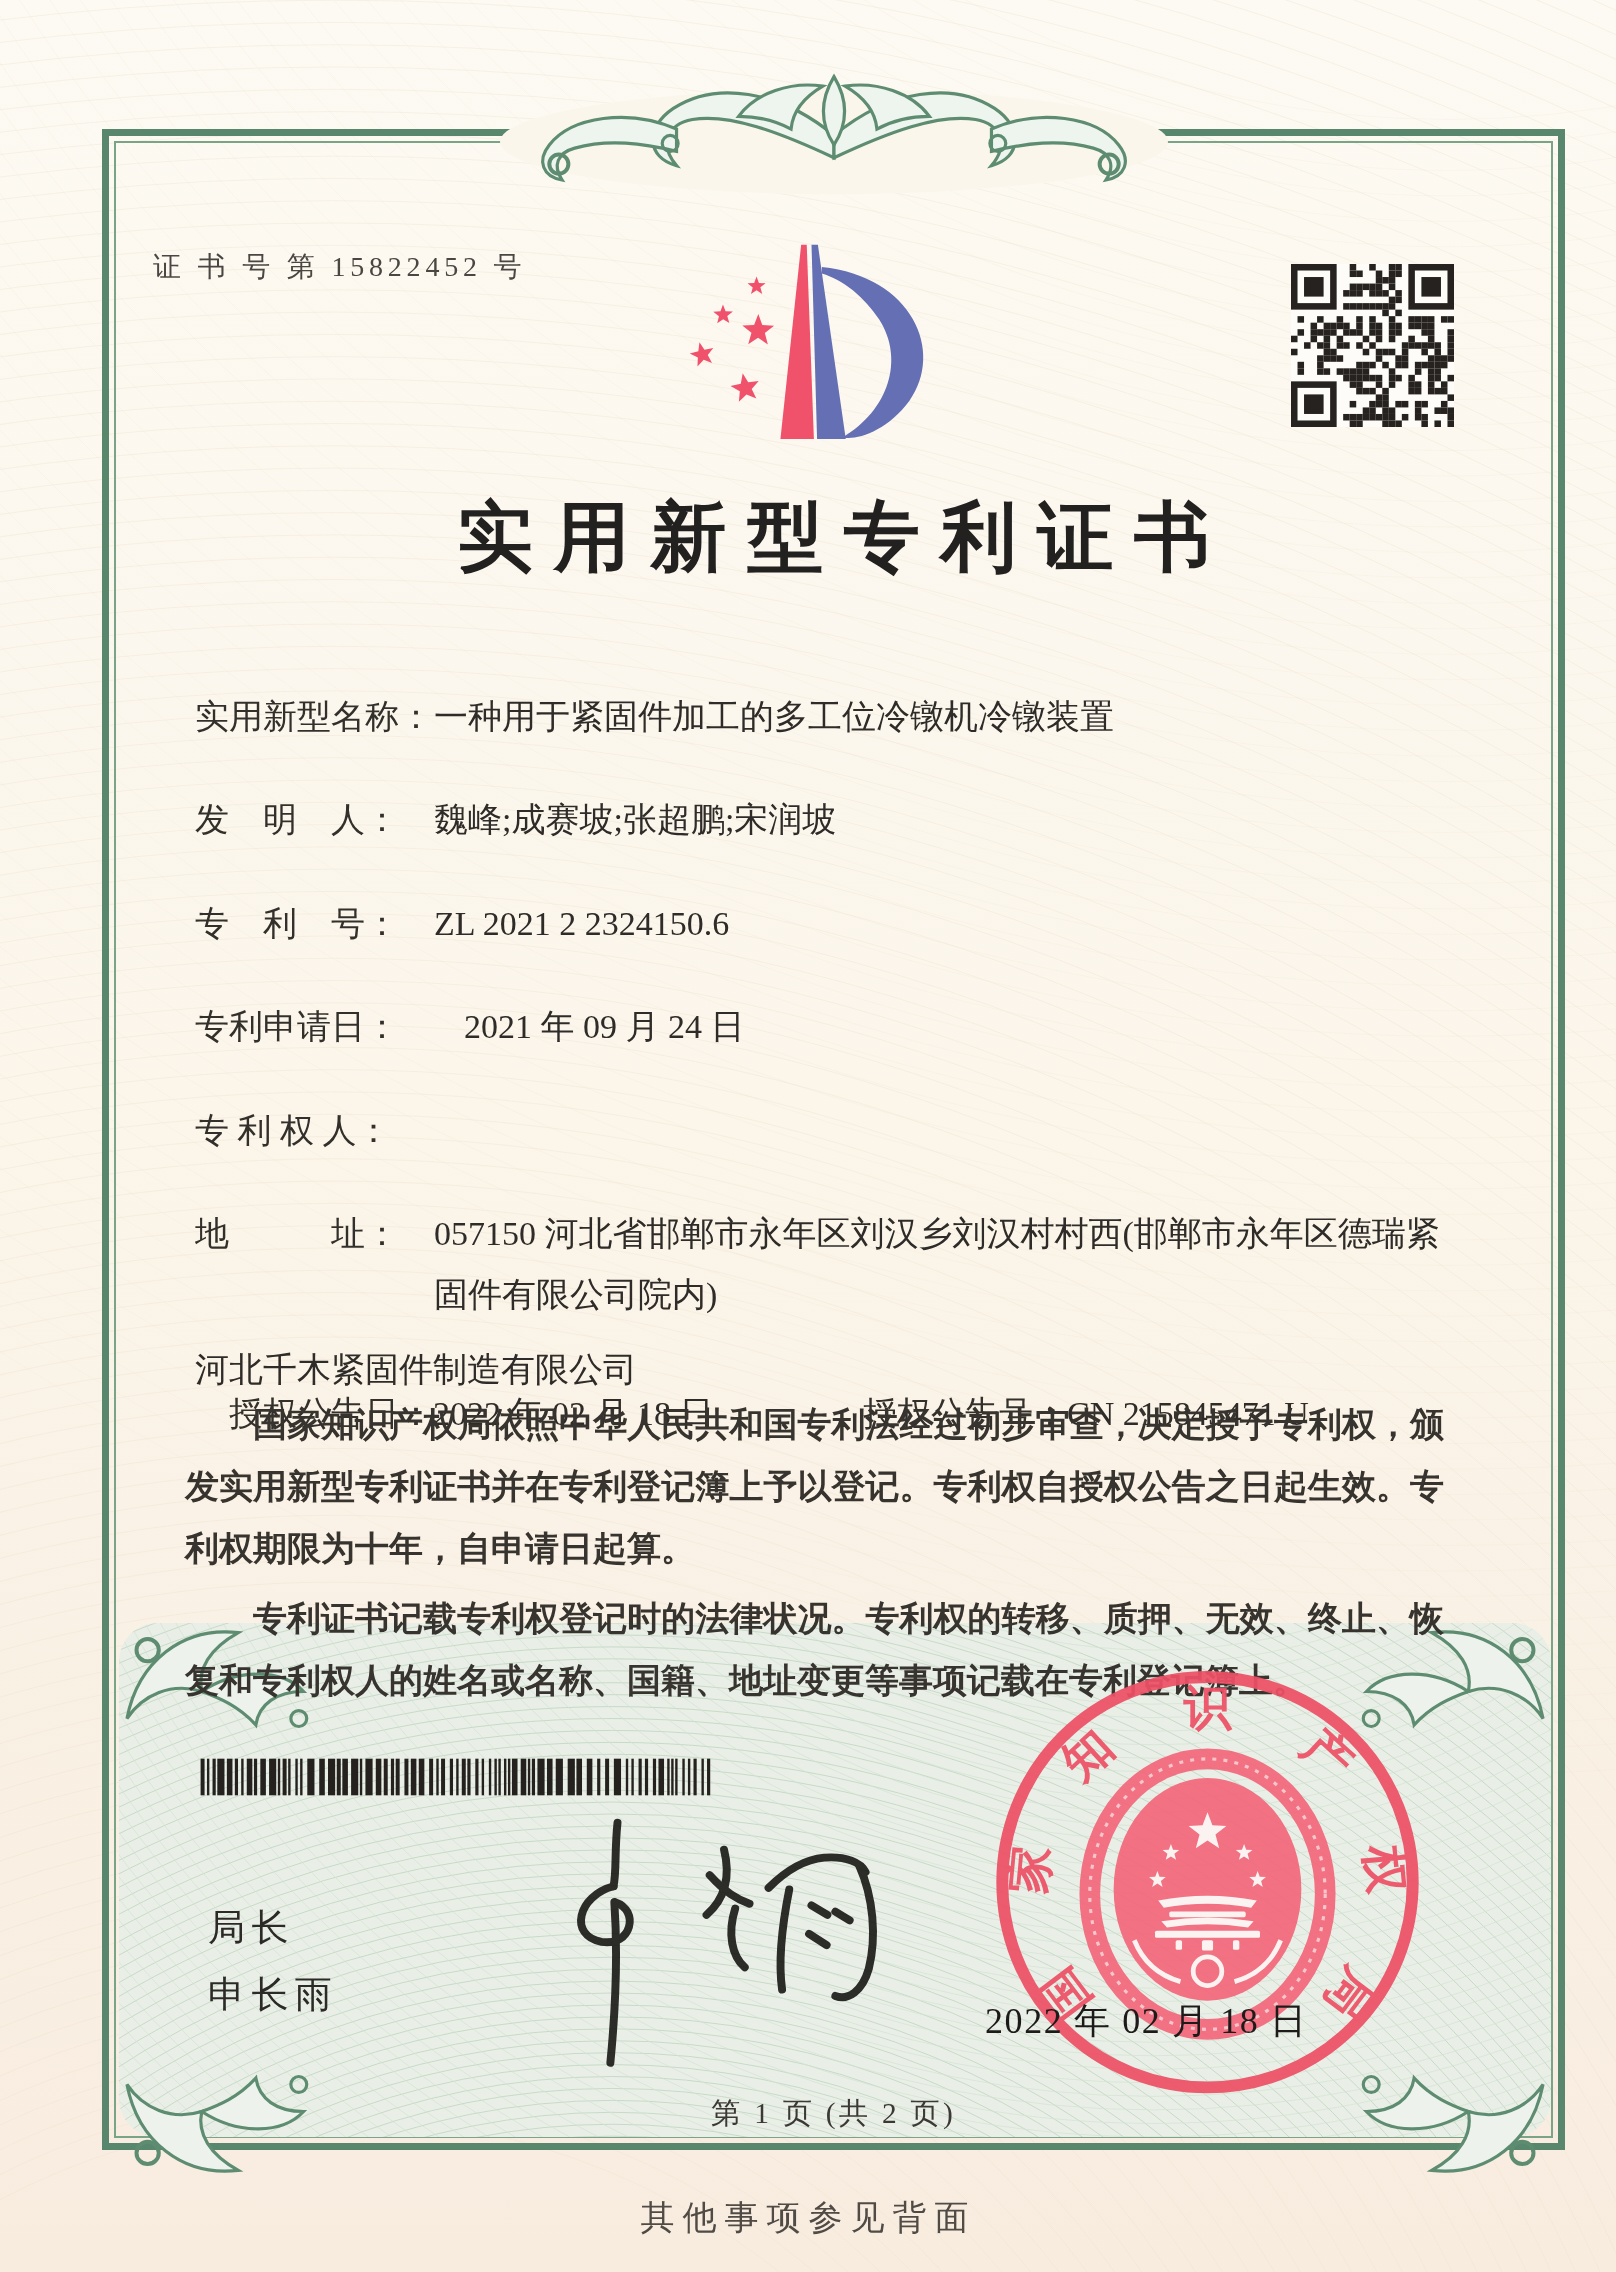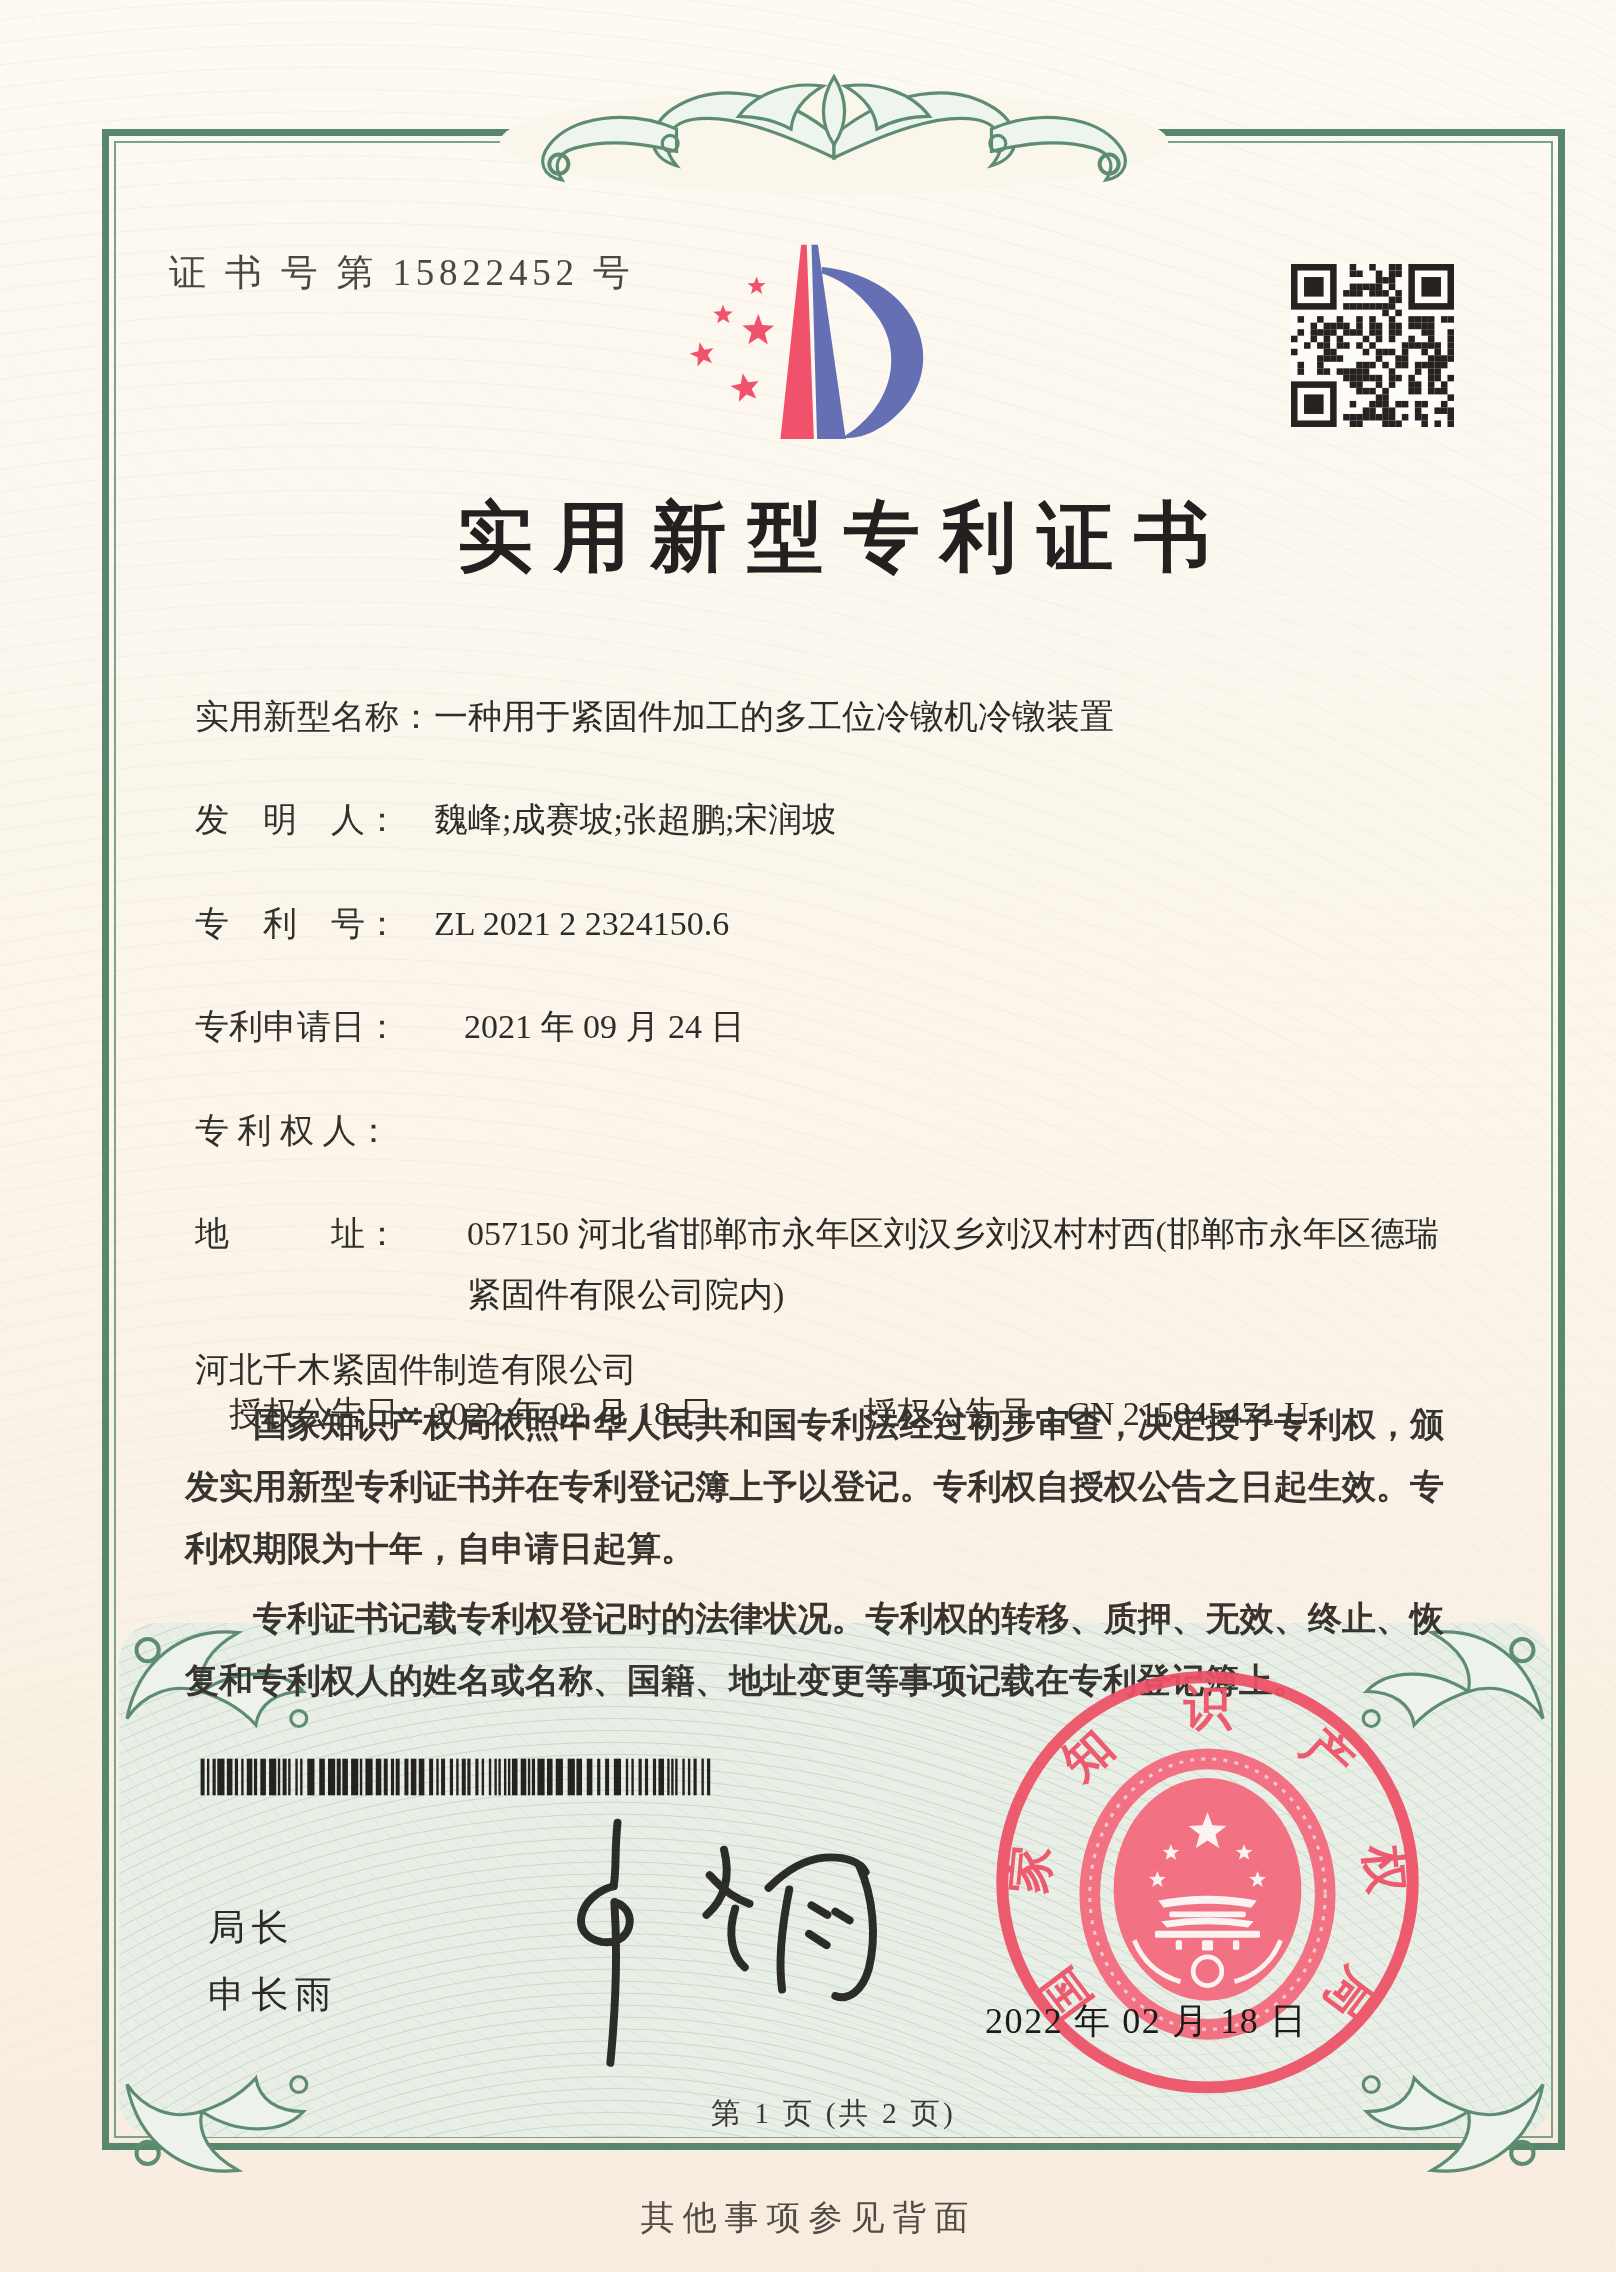--- a/index.html
+++ b/index.html
@@ -21,21 +21,21 @@
   }
   .frame-inner{
     position:absolute;left:4.8px;top:4.8px;right:4.8px;bottom:4.8px;
     border:2.4px solid #79a488;
   }
   #guilloche-svg{left:119px;top:1623px;z-index:2;}
   .corner-orn{z-index:3;}
   #top-crest{left:476px;top:40px;z-index:3;}
   
   .cert-no{
-    left:169px;top:248px;z-index:5;font-size:37px;letter-spacing:4.8px;
+    left:153px;top:248px;z-index:5;font-size:28px;letter-spacing:4.8px;
     color:#4a4641;white-space:pre;
   }
   #cnipa-logo{left:680px;top:232px;z-index:5;}
   #qr-svg{left:1291px;top:264px;z-index:5;}
   .title-wrap{left:102px;top:487px;width:1463px;text-align:center;z-index:5;}
   .title-wrap h1{
     margin:0;font-size:76px;font-weight:700;color:#232120;
     letter-spacing:20.7px;display:inline-block;margin-right:-20.7px;
   }
   .row{left:195px;width:1257px;z-index:5;display:flex;font-size:34px;line-height:1.8;}
@@ -738,21 +738,21 @@
     <span class="val">ZL 2021 2 2324150.6</span>
   </div>
   <div class="abs row" style="top:996px;gap:30px;">
     <span class="lbl">专利申请日：</span>
     <span class="val">2021 年 09 月 24 日</span>
   </div>
   <div class="abs row" style="top:1100px;flex-direction:column;">
     <span class="lbl">专 利 权 人：</span>
     <span class="val">河北千木紧固件制造有限公司</span>
   </div>
-  <div class="abs row" style="top:1203px;gap:33px;">
+  <div class="abs row" style="top:1203px;">
     <span class="lbl">地　　　址：</span>
     <span class="val">057150 河北省邯郸市永年区刘汉乡刘汉村村西(邯郸市永年区德瑞紧固件有限公司院内)</span>
   </div>
 
   <div class="abs grant-pair" style="left:195px;top:1353px;">
     <span class="lbl">授权公告日：</span><span>2022 年 02 月 18 日</span>
   </div>
   <div class="abs grant-pair" style="left:829px;top:1353px;">
     <span class="lbl">授权公告号：</span><span>CN 215845471 U</span>
   </div>

